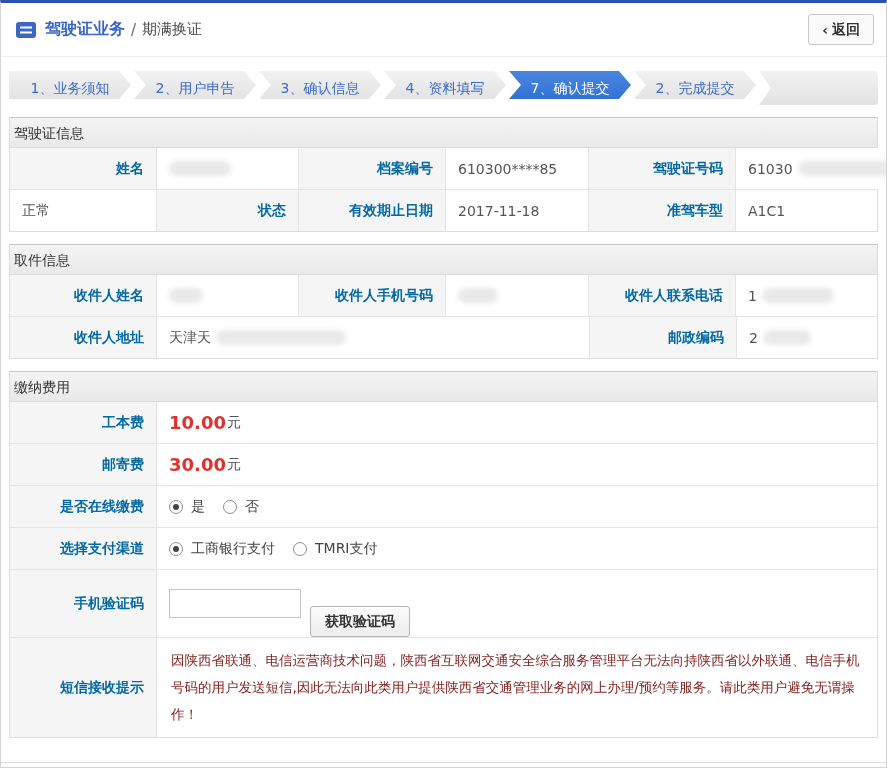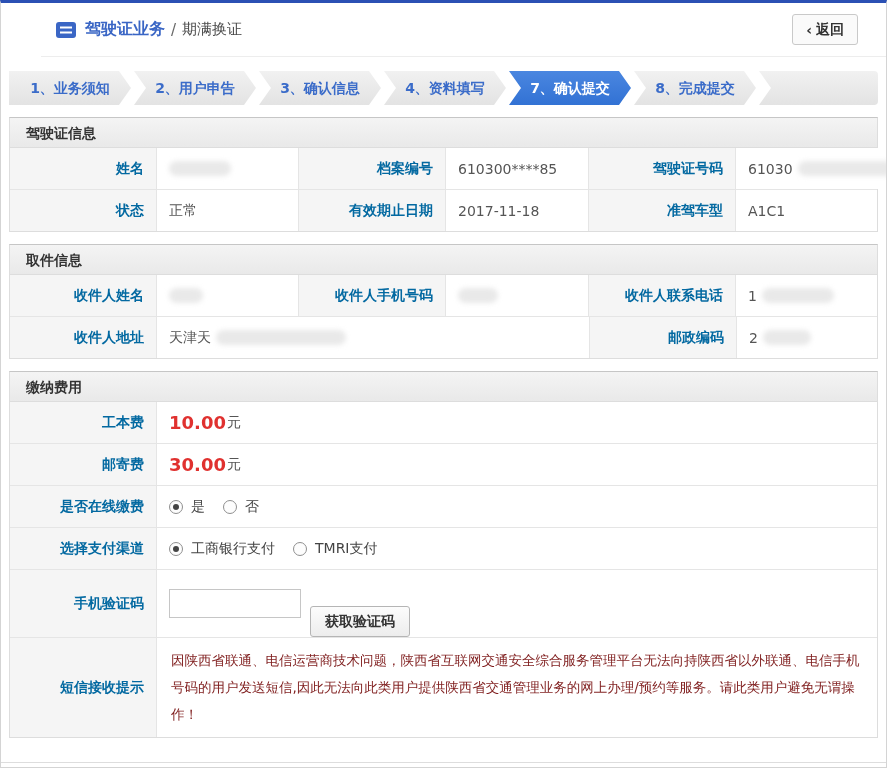--- a/index.html
+++ b/index.html
@@ -12,23 +12,22 @@
     width: 887px; height: 768px;
     border: 1px solid #d4d4d4;
     border-top: 3px solid #2b50b4;
     background: #fff;
     overflow: hidden;
   }
   
   .header {
     height: 54px;
     display: flex; align-items: center;
-    padding: 0 28px 0 14px;
+    padding: 0 12px 0 14px;
     border-bottom: 1px solid #ededed;
-    margin-left: 40px;
   }
   .hdr-icon { display: inline-flex; margin-right: 8px; }
   .title-main { font-size: 16px; font-weight: bold; color: #3a66c5; }
   .title-sep { font-size: 15px; color: #666; margin: 0 6px; }
   .title-sub { font-size: 15px; color: #4a4a4a; }
   .back-btn {
     margin-left: auto;
     height: 31px; padding: 0 13px;
     background: #fafafa;
     border: 1px solid #c9c9c9; border-radius: 3px;
@@ -37,47 +36,47 @@
     display: inline-flex; align-items: center; gap: 4px;
   }
   .back-chev { font-size: 14px; font-weight: bold; color: #333; }
   
   .steps {
     margin: 14px 8px 0 8px;
     height: 34px;
     display: flex; gap: 3px;
   }
   .step {
-    width: 122px; height: 34px; line-height: 34px;
+    width: 122px; height: 28px; line-height: 34px;
     text-align: center;
-    font-size: 14px; font-weight: bold; color: #3b6cc9;
+    font-size: 14px; font-weight: normal; color: #3b6cc9;
     background: linear-gradient(#f1f1f1, #e3e3e3);
   }
   .step.first { clip-path: polygon(0 0, calc(100% - 12px) 0, 100% 50%, calc(100% - 12px) 100%, 0 100%); }
   .step.mid   { clip-path: polygon(0 0, calc(100% - 12px) 0, 100% 50%, calc(100% - 12px) 100%, 0 100%, 12px 50%); }
   .step.active { background: linear-gradient(#4a86e0, #3272d4); color: #fff; }
   .step-filler {
     flex: 1; height: 34px;
     background: linear-gradient(#f1f1f1, #e3e3e3);
     clip-path: polygon(0 0, 100% 0, 100% 100%, 0 100%, 12px 50%);
     border-radius: 0 4px 4px 0;
   }
   
   .section {
     margin: 12px 8px 0 8px;
     border: 1px solid #ddd;
     border-top-color: #c6c6c6;
     background: #fff;
   }
   .section-title {
     height: 30px; line-height: 30px;
-    padding-left: 16px;
+    padding-left: 4px;
     background: linear-gradient(#f4f4f4, #e9e9e9);
     border-bottom: 1px solid #ddd;
-    font-size: 14px; font-weight: bold; color: #333;
+    font-size: 14px; font-weight: normal; color: #333;
   }
   .row { display: grid; }
   .row + .row { border-top: 1px solid #e5e5e5; }
   .row-6 { grid-template-columns: 147px 142px 147px 143px 147px 1fr; }
   .row-addr { grid-template-columns: 147px 433px 147px 1fr; }
   .row-2 { grid-template-columns: 147px 1fr; }
   .cell {
     min-height: 41px;
     display: flex; align-items: center;
     border-right: 1px solid #e5e5e5;
@@ -165,42 +164,42 @@
       <span>返回</span>
     </button>
   </div>
 
   <div class="steps">
     <div class="step first"><span>1、业务须知</span></div>
     <div class="step mid"><span>2、用户申告</span></div>
     <div class="step mid"><span>3、确认信息</span></div>
     <div class="step mid"><span>4、资料填写</span></div>
     <div class="step mid active"><span>7、确认提交</span></div>
-    <div class="step mid"><span>8、完成提交</span></div>
+    <div class="step mid"><span>2、完成提交</span></div>
     <div class="step-filler"></div>
   </div>
 
   <div class="section">
     <div class="section-title">驾驶证信息</div>
     <div class="row row-6">
       <div class="cell lbl">姓名</div>
       <div class="cell val">
           <span class="redact nopad" style="width:62px"></span>
         </div>
       <div class="cell lbl">档案编号</div>
       <div class="cell val">610300****85</div>
       <div class="cell lbl">驾驶证号码</div>
       <div class="cell val">
           <span>61030</span>
           <span class="redact" style="width:96px"></span>
         </div>
     </div>
     <div class="row row-6">
+      <div class="cell val">正常</div>
       <div class="cell lbl">状态</div>
-      <div class="cell val">正常</div>
       <div class="cell lbl">有效期止日期</div>
       <div class="cell val">2017-11-18</div>
       <div class="cell lbl">准驾车型</div>
       <div class="cell val">A1C1</div>
     </div>
   </div>
 
   <div class="section">
     <div class="section-title">取件信息</div>
     <div class="row row-6">

